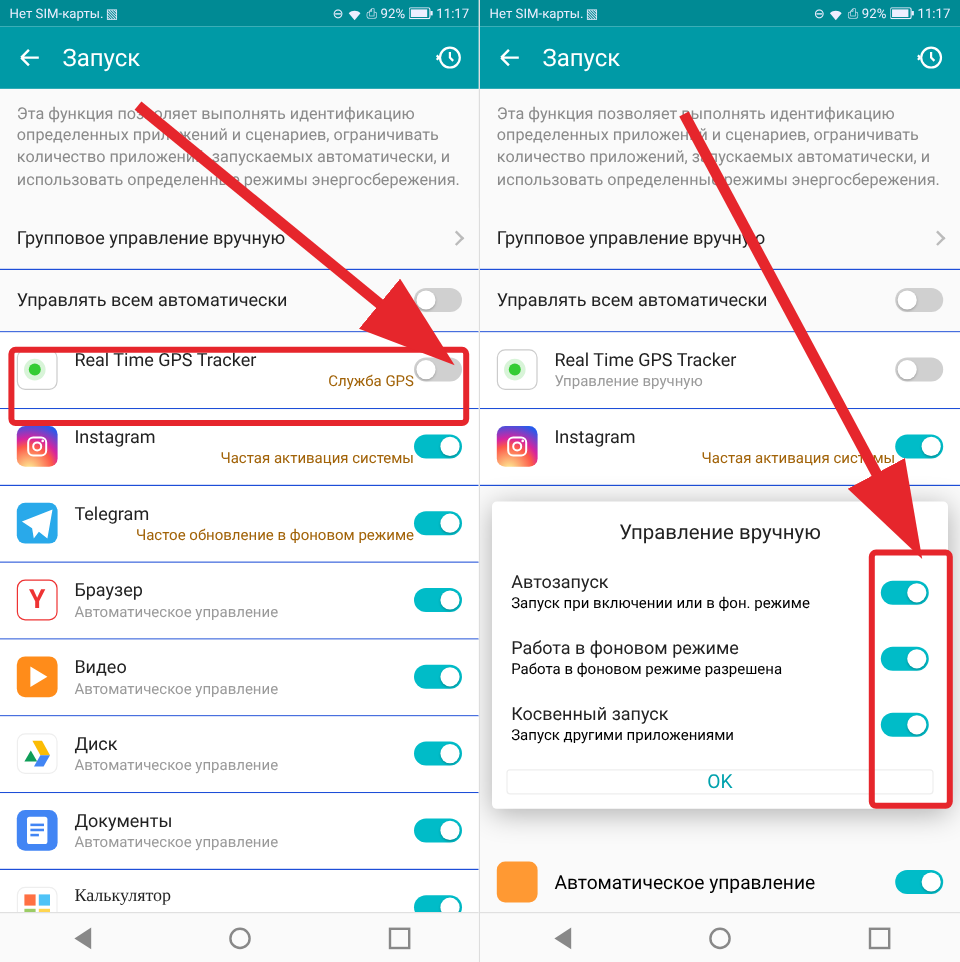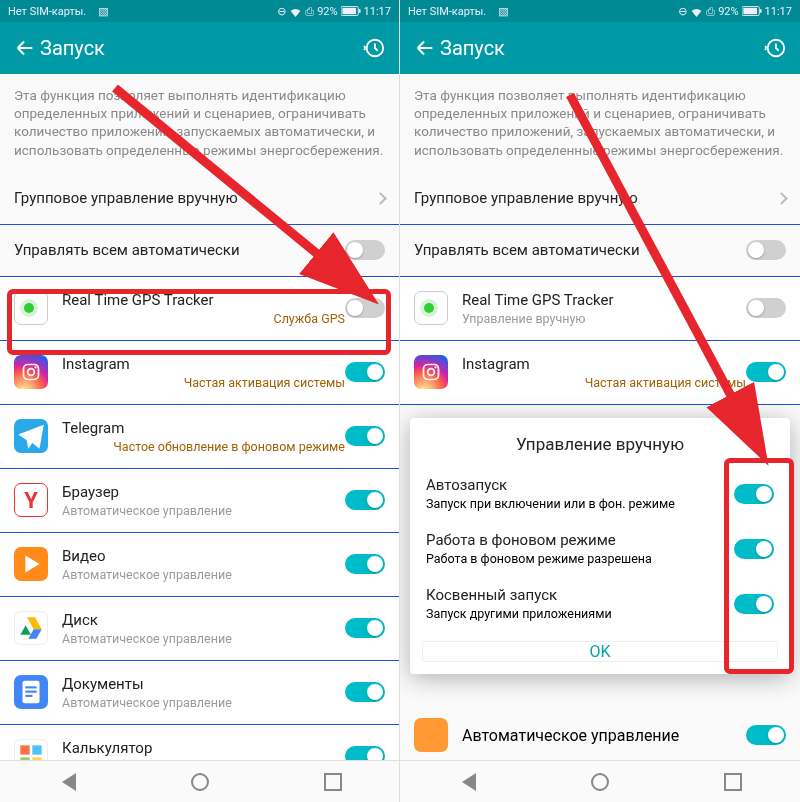--- a/index.html
+++ b/index.html
@@ -1,24 +1,24 @@
 <!DOCTYPE html>
 <html><head>
 <meta charset="utf-8">
 <style>
   * { box-sizing: border-box; margin: 0; padding: 0; }
   body { font-family: -apple-system, Roboto, Arial, sans-serif; background: #f0f0f0; }
   .container { display: flex; width: 800px; height: 802px; }
   .phone { width: 400px; height: 802px; background: #fafafa; position: relative; overflow: hidden; border-right: 1px solid #ddd; }
   .phone:last-child { border-right: none; }
   .statusbar { height: 22px; background: #008a94; color: #eef; display: flex; align-items: center; justify-content: space-between; padding: 0 8px; font-size: 11px; }
-  .sb-left { display: flex; align-items: center; gap: 12px; }
+  .sb-left { display: flex; align-items: center; gap: 2px; }
   .sb-right { display: flex; align-items: center; gap: 3px; font-size: 11px; }
   .sb-right span { display: inline-flex; align-items: center; }
-  .appbar { height: 52px; background: #009aa6; color: #fff; display: flex; align-items: center; padding: 0 14px; gap: 4px; }
+  .appbar { height: 52px; background: #009aa6; color: #fff; display: flex; align-items: center; padding: 0 14px; gap: 16px; }
   .appbar .back { width: 22px; height: 22px; }
   .appbar .title { font-size: 20px; font-weight: 400; flex: 1; }
   .appbar .history { width: 22px; height: 22px; }
   .desc { padding: 12px 14px 14px; color: #8a8a8a; font-size: 13.5px; line-height: 1.35; }
   .row { display: flex; align-items: center; padding: 14px; border-bottom: 1px solid #1d4ed8; background: #fff; min-height: 52px; }
   .row.section { background: #fafafa; }
   .row .rlabel { flex: 1; font-size: 15px; color: #222; }
   .row .sublabel { font-size: 12.5px; color: #9a9a9a; margin-top: 2px; }
   .row .sublabel.red { color: #a16207; text-align: right; }
   .chev { width: 9px; height: 9px; border-top: 2px solid #bbb; border-right: 2px solid #bbb; transform: rotate(45deg); }
@@ -181,21 +181,21 @@
               <rect x="8" y="11" width="8" height="1.5" fill="#4285f4"></rect>
               <rect x="8" y="14" width="5" height="1.5" fill="#4285f4"></rect>
             </svg>
           </div>
         <div class="titlecol">
           <div class="rlabel">Документы</div>
           <div class="sublabel">Автоматическое управление</div>
         </div>
         <div class="toggle on"></div>
       </div>
-      <div class="row" style="border-bottom:none;">
+      <div class="row" style="border-bottom:none;font-family:Liberation Serif, serif;">
         <div class="appicon ic-calc">
             <svg viewBox="0 0 24 24">
               <rect x="4" y="4" width="7" height="7" fill="#ff7043"></rect>
               <rect x="13" y="4" width="7" height="7" fill="#4fc3f7"></rect>
               <rect x="4" y="13" width="7" height="7" fill="#9ccc65"></rect>
               <rect x="13" y="13" width="7" height="7" fill="#ffd54f"></rect>
             </svg>
           </div>
         <div class="titlecol">
           <div class="rlabel">Калькулятор</div>

